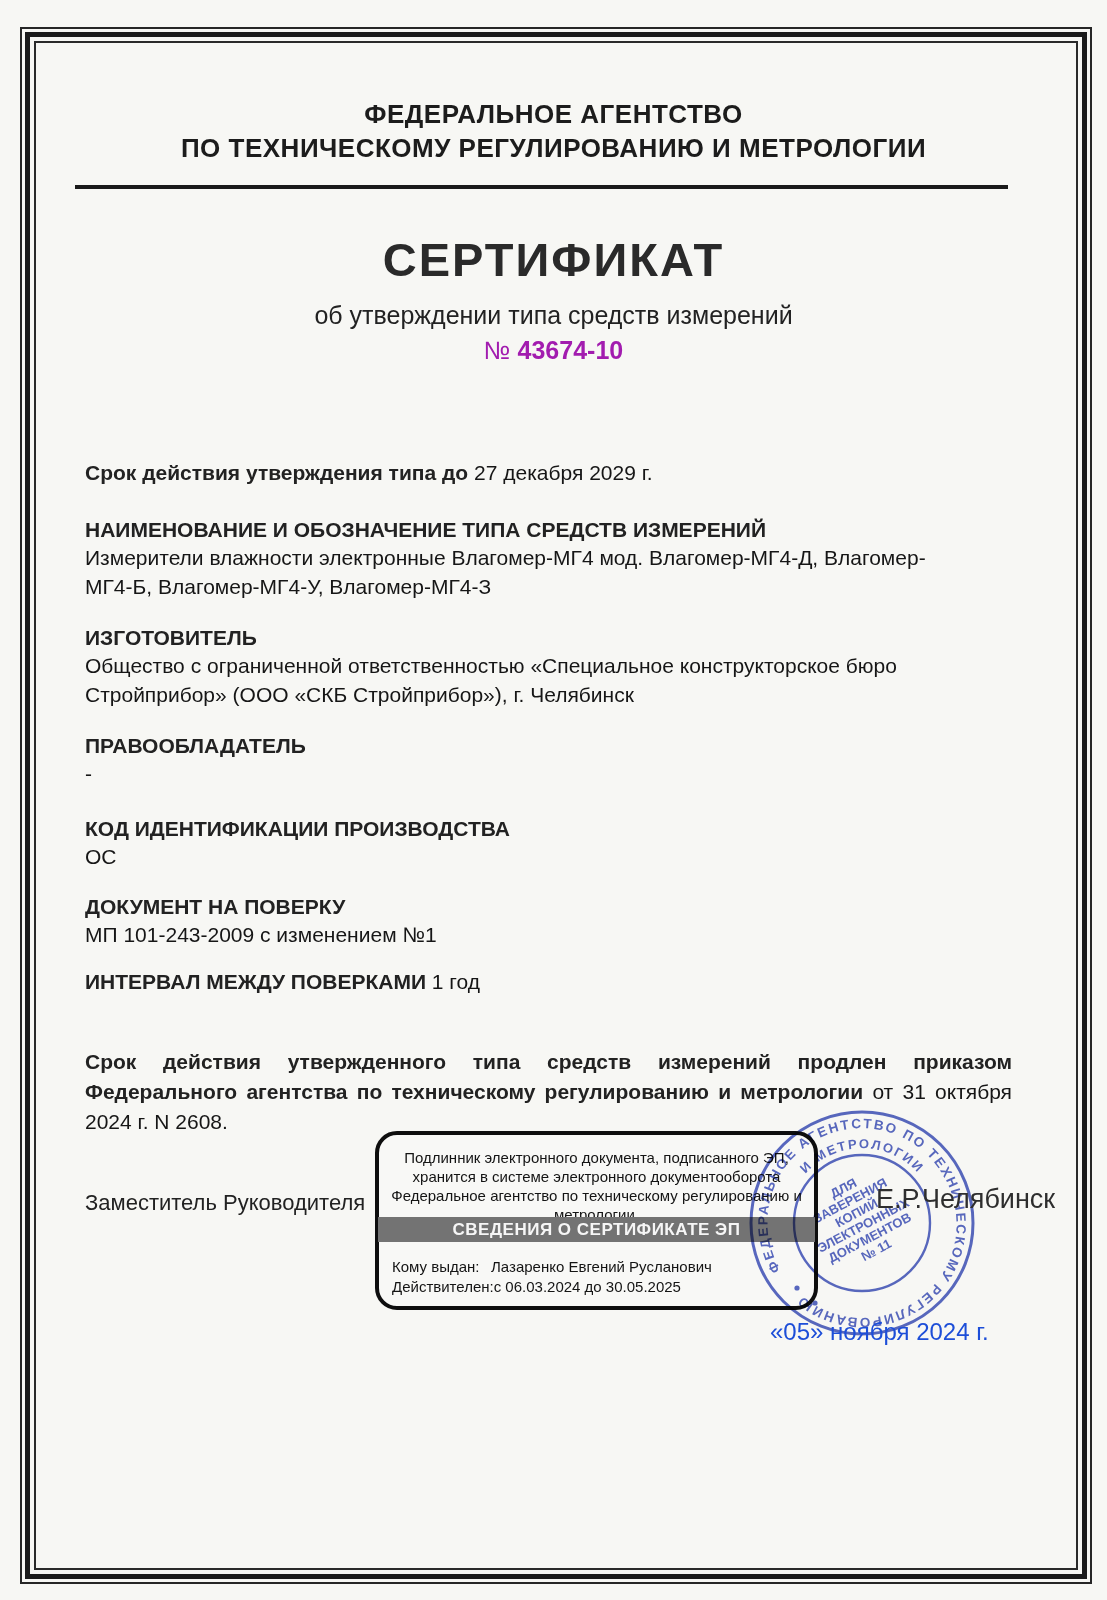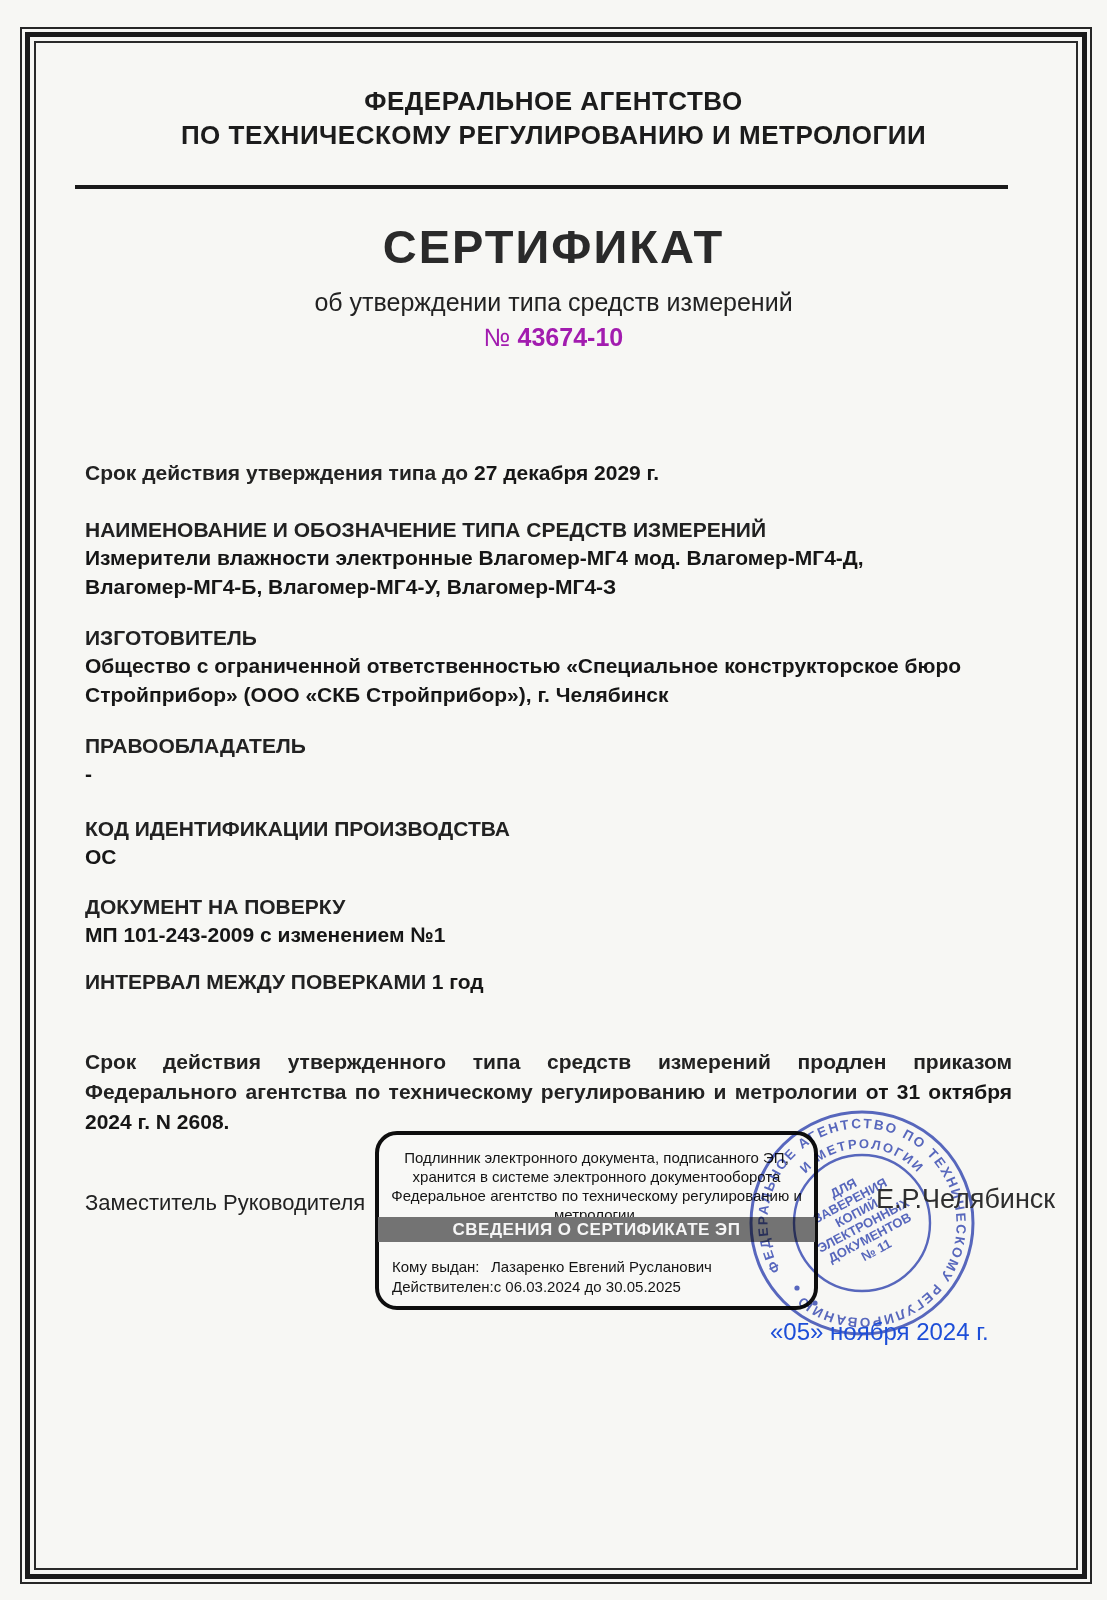--- a/index.html
+++ b/index.html
@@ -15,33 +15,33 @@
     background:#f7f7f4;
     color:#1d1d1d;
     overflow:hidden;
   }
   
   .frame-outer{position:absolute;left:20px;top:27px;right:15px;bottom:16px;border:2px solid #262626;}
   .frame-mid{position:absolute;inset:3px;border:5px solid #1b1b1b;}
   .frame-inner{position:absolute;inset:4px;border:2px solid #2a2a2a;}
 
   .abs{position:absolute;}
-  .center{left:0;right:0;text-align:center;}
+  .center{left:0;right:0;text-align:center;margin-top:13px;}
 
   .header{top:84px;font-weight:700;font-size:26px;line-height:34px;letter-spacing:.5px;color:#1c1c1c;}
   .divider{left:75px;top:185px;width:933px;height:4px;background:#1a1a1a;}
 
   .doc-title{top:219px;font-weight:700;font-size:47px;letter-spacing:2px;color:#2a2a2a;}
   .doc-subtitle{top:288px;font-size:25px;color:#222;}
   .doc-number{top:323px;font-size:25px;color:#a21caf;}
   .doc-number b{font-weight:700;}
 
   .body-line{left:85px;width:927px;font-size:21px;line-height:29px;color:#222;}
   .lbl{font-weight:700;}
-  .val{font-weight:700;color:#161616;}
+  .val{font-weight:400;color:#161616;}
   .validity{top:458px;}
   .sec0-l{top:515px;}  .sec0-v{top:543px;width:880px;}
   .sec1-l{top:623px;}  .sec1-v{top:651px;width:905px;}
   .sec2-l{top:731px;}  .sec2-v{top:759px;}
   .sec3-l{top:814px;}  .sec3-v{top:842px;}
   .sec4-l{top:892px;}  .sec4-v{top:920px;}
   .interval{top:967px;}
   .prolong{top:1047px;text-align:justify;line-height:30px;}
   .signer{top:1188px;font-size:22px;}
 

